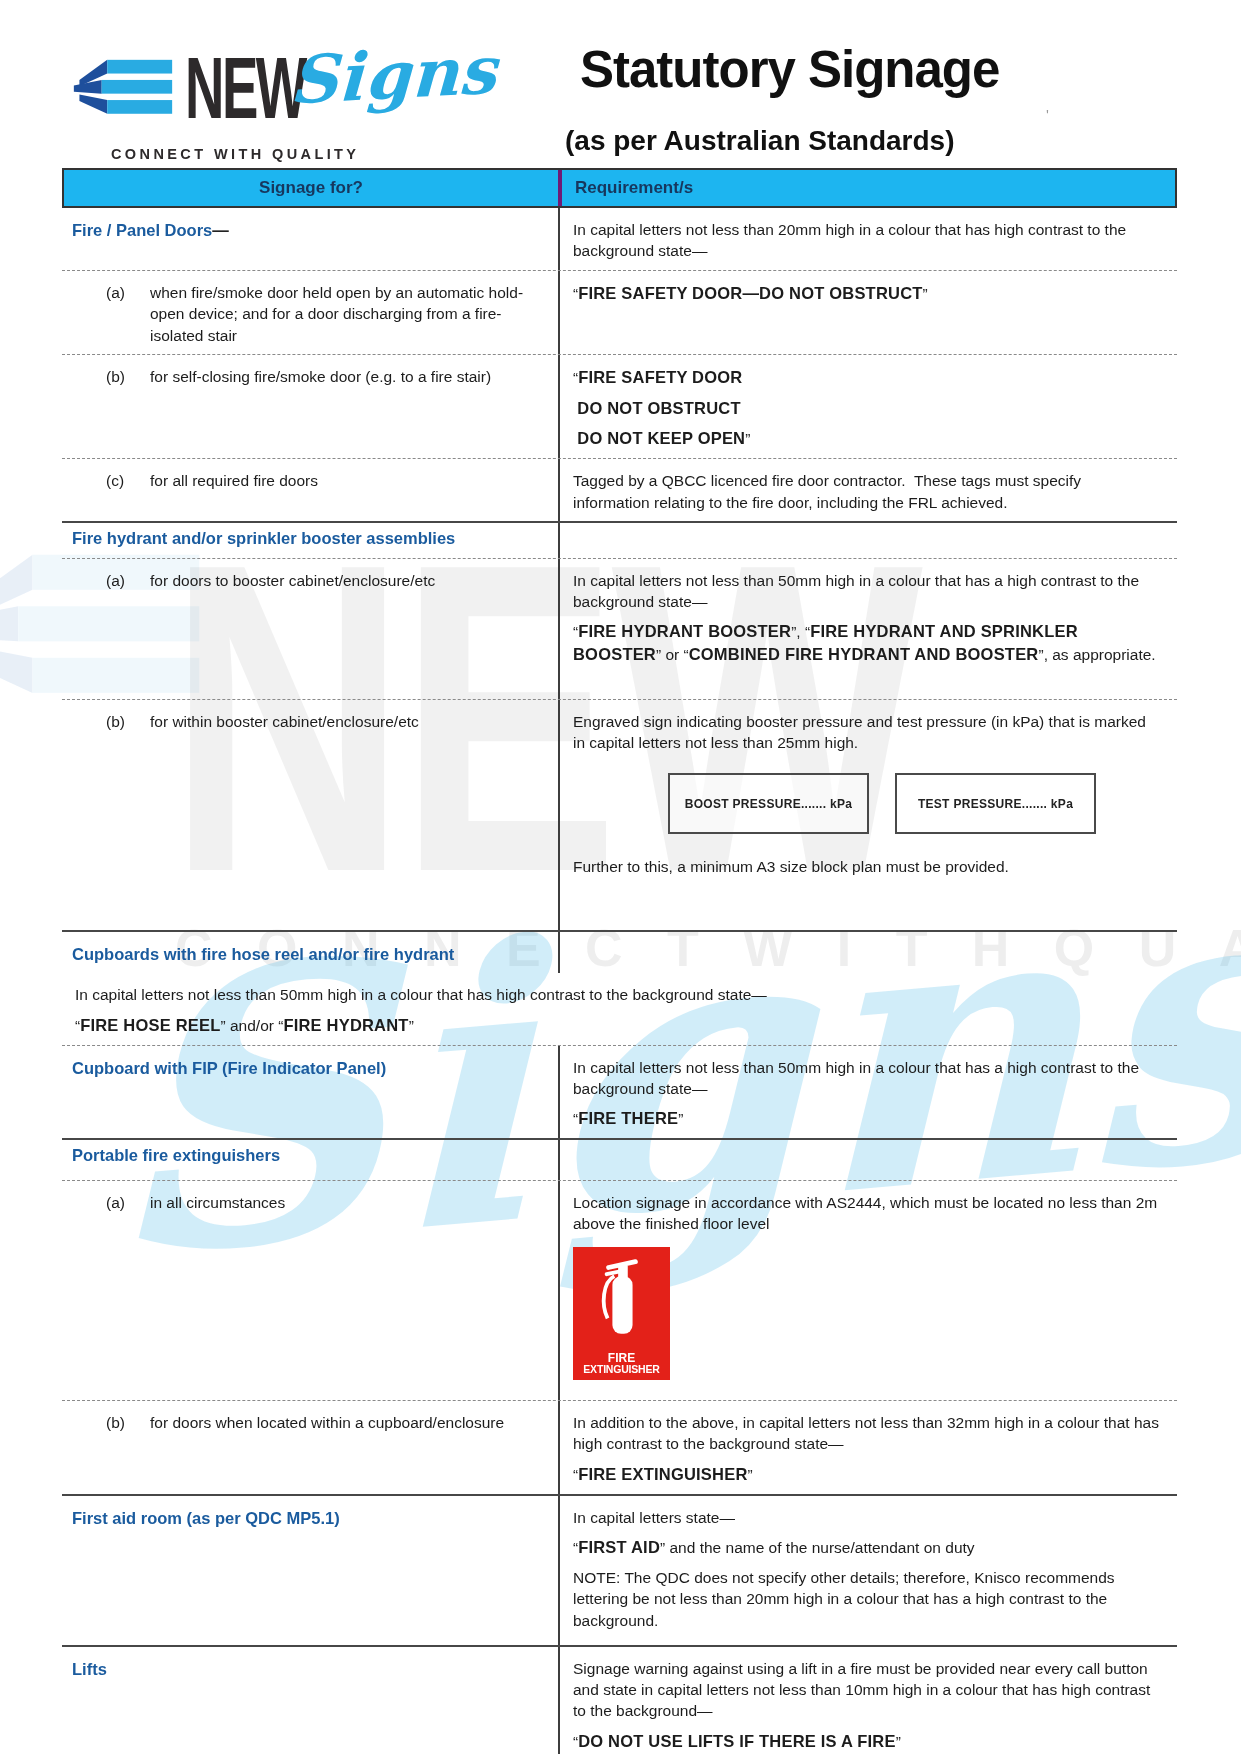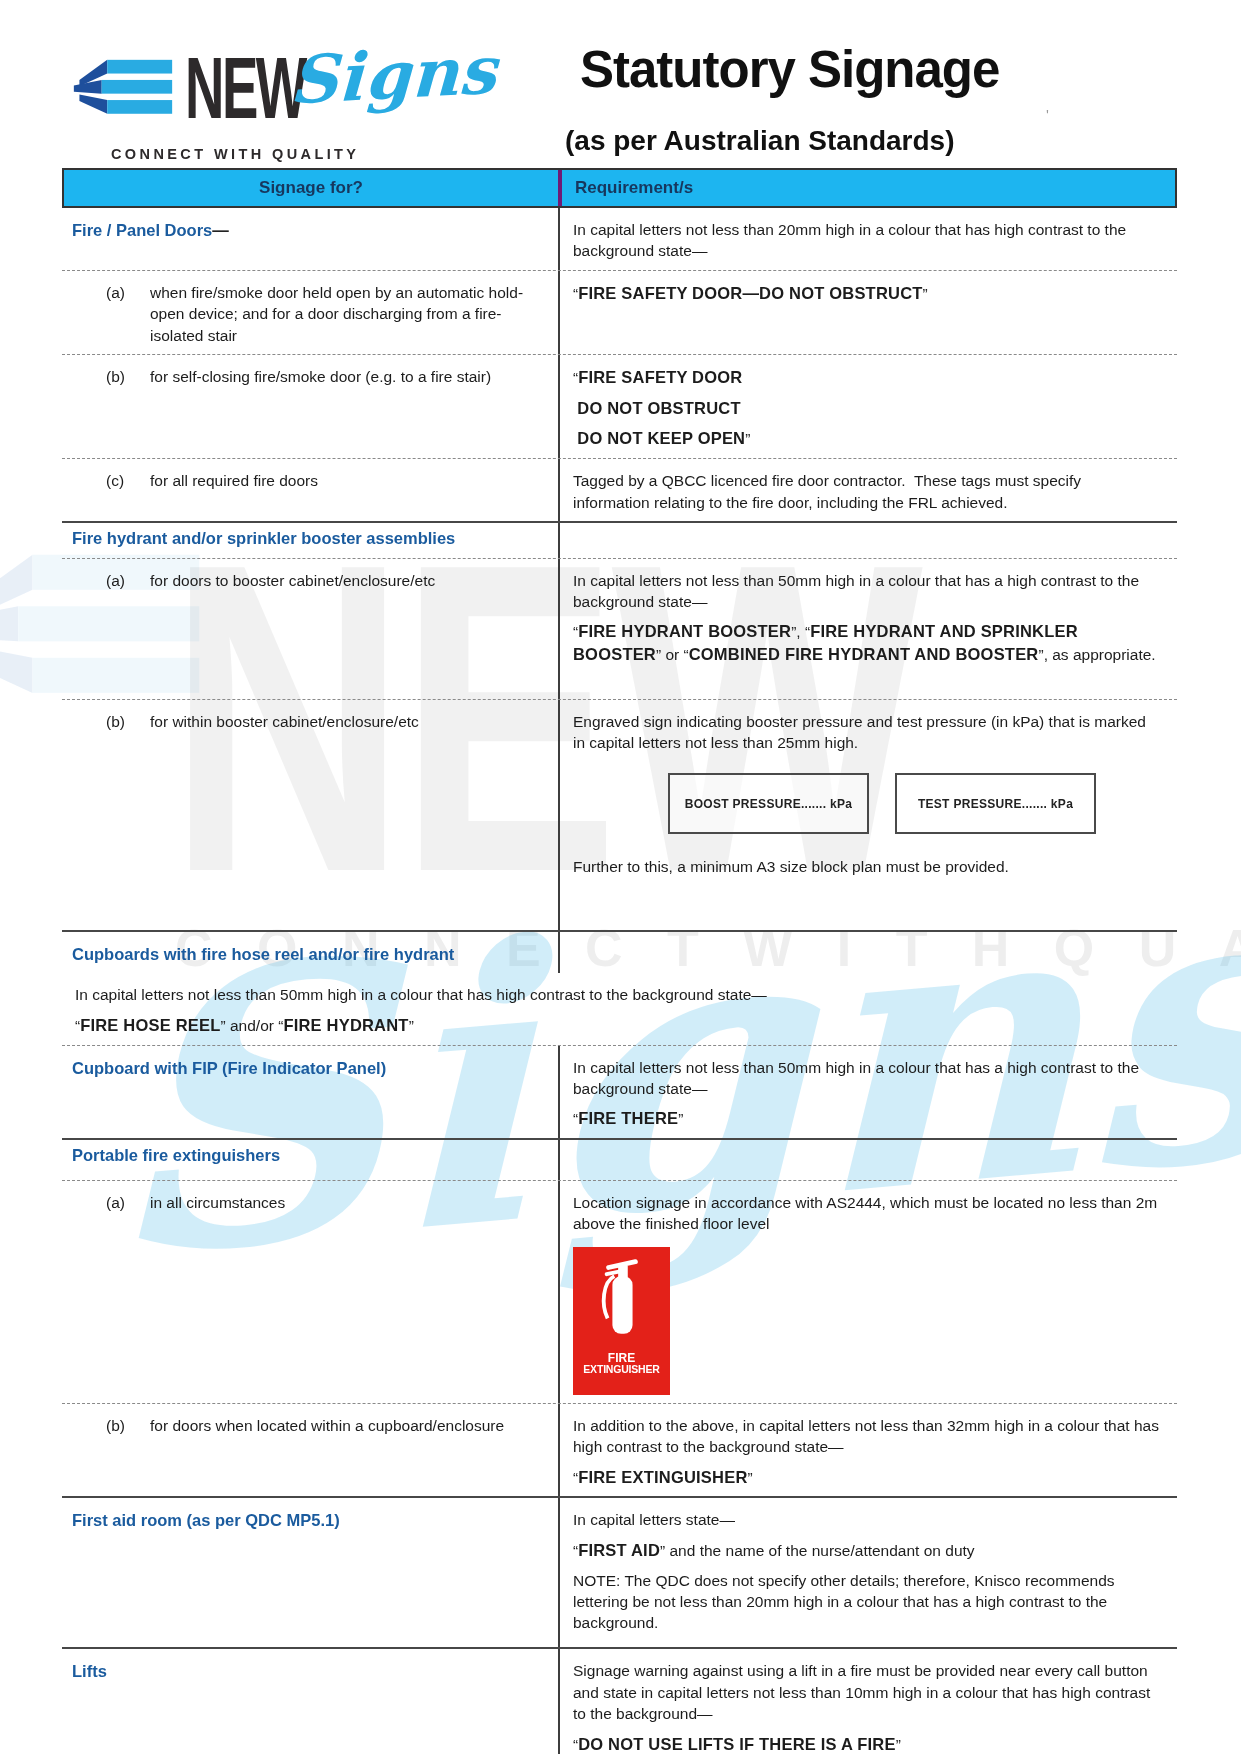--- a/index.html
+++ b/index.html
@@ -64,21 +64,21 @@
   .para+.para{margin-top:8px;}
   .para .bold{font-weight:bold;letter-spacing:0.2px;font-size:16.5px;}
   
   .pressure-boxes{display:flex;gap:26px;margin:20px 0 22px 95px;}
   .pressure-box{
     width:197px;height:57px;border:2px solid #4a4a4a;display:flex;align-items:center;justify-content:center;
     font-weight:bold;font-size:12px;letter-spacing:0.3px;color:#222;background:rgba(255,255,255,0.6);
   }
   
   .ext-sign{
-    width:97px;height:148px;background:#e32119;margin-top:12px;position:relative;
+    width:97px;height:133px;background:#e32119;margin-top:12px;position:relative;
     display:flex;flex-direction:column;align-items:center;
   }
   .ext-sign svg{margin-top:8px;}
   .ext-label{color:#fff;font-weight:bold;text-align:center;line-height:1.05;margin-top:1px;}
   .ext-label .l1{font-size:12px;display:block;}
   .ext-label .l2{font-size:10.5px;display:block;letter-spacing:-0.2px;}
   
   .r0{min-height:57px;}.r1{min-height:82px;}.r2{min-height:92px;}.r3{min-height:59px;}
   .r4{min-height:29px;}.r5{min-height:141px;}.r6{min-height:232px;}.r7{min-height:102px;flex-direction:column;}
   .r8{min-height:90px;}.r9{min-height:41px;}.r10{min-height:220px;}.r11{min-height:84px;}

